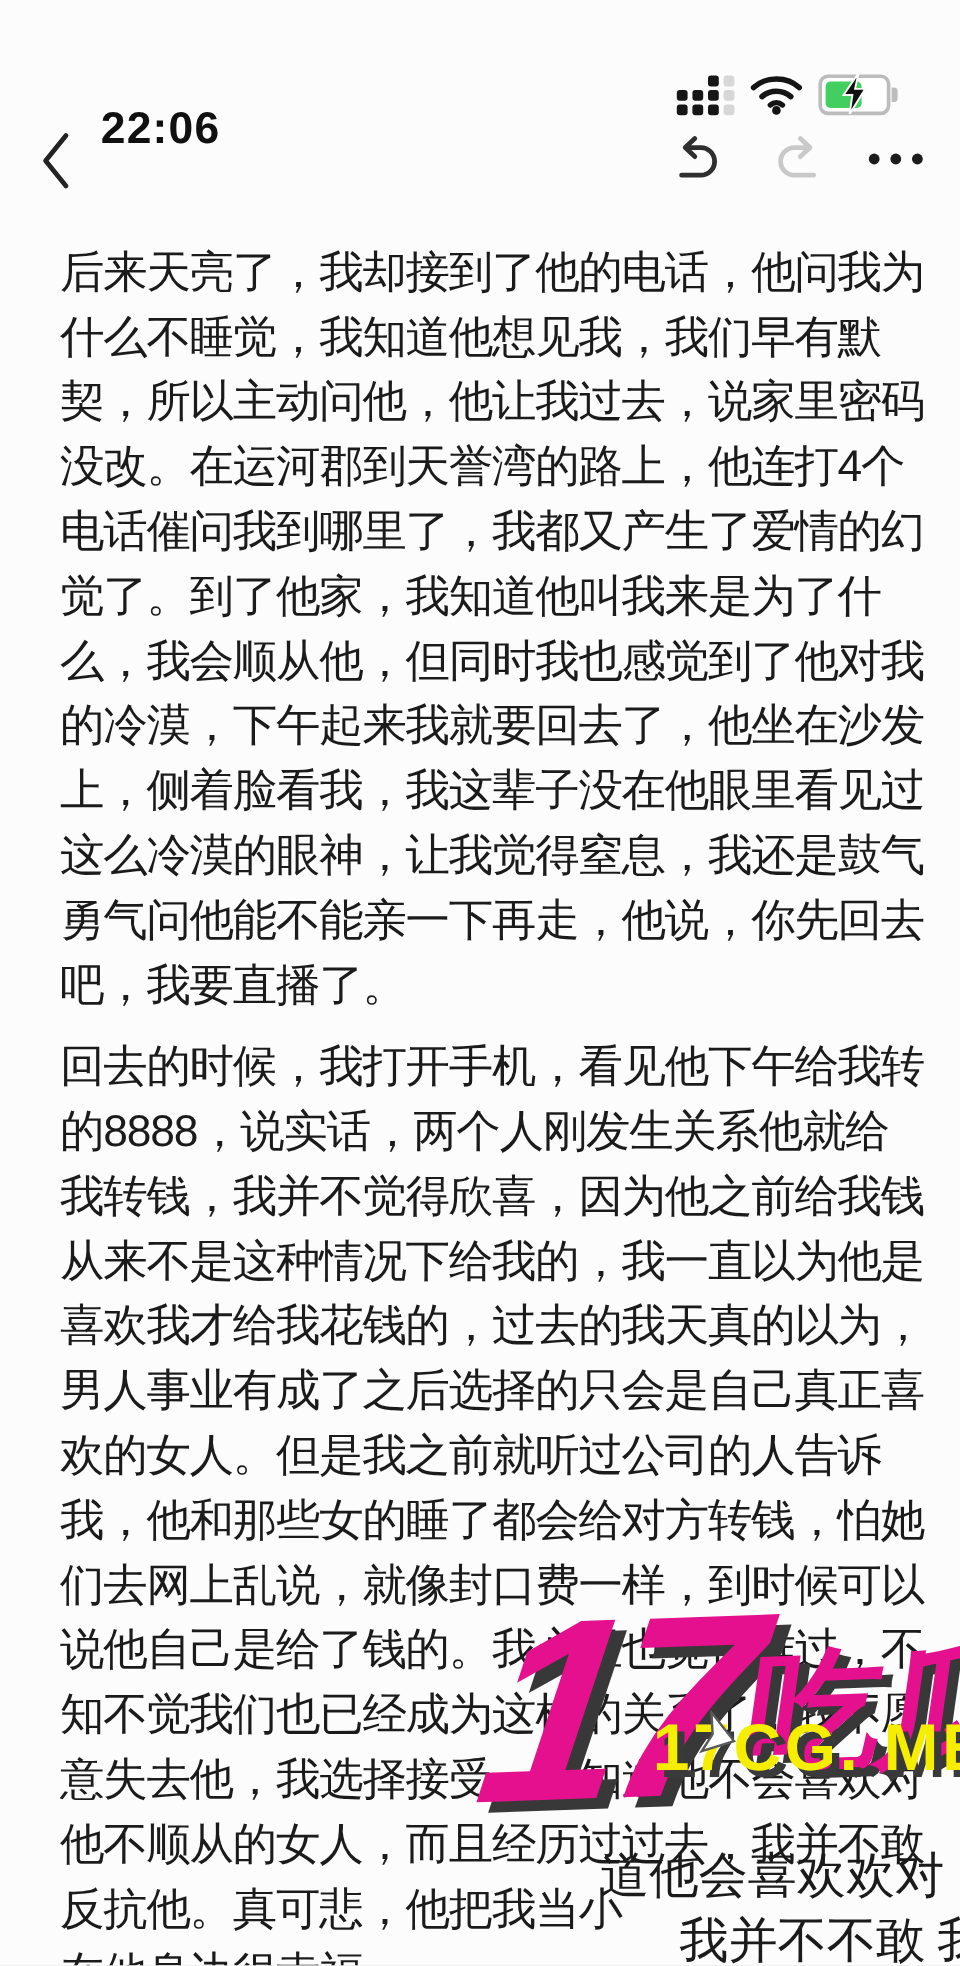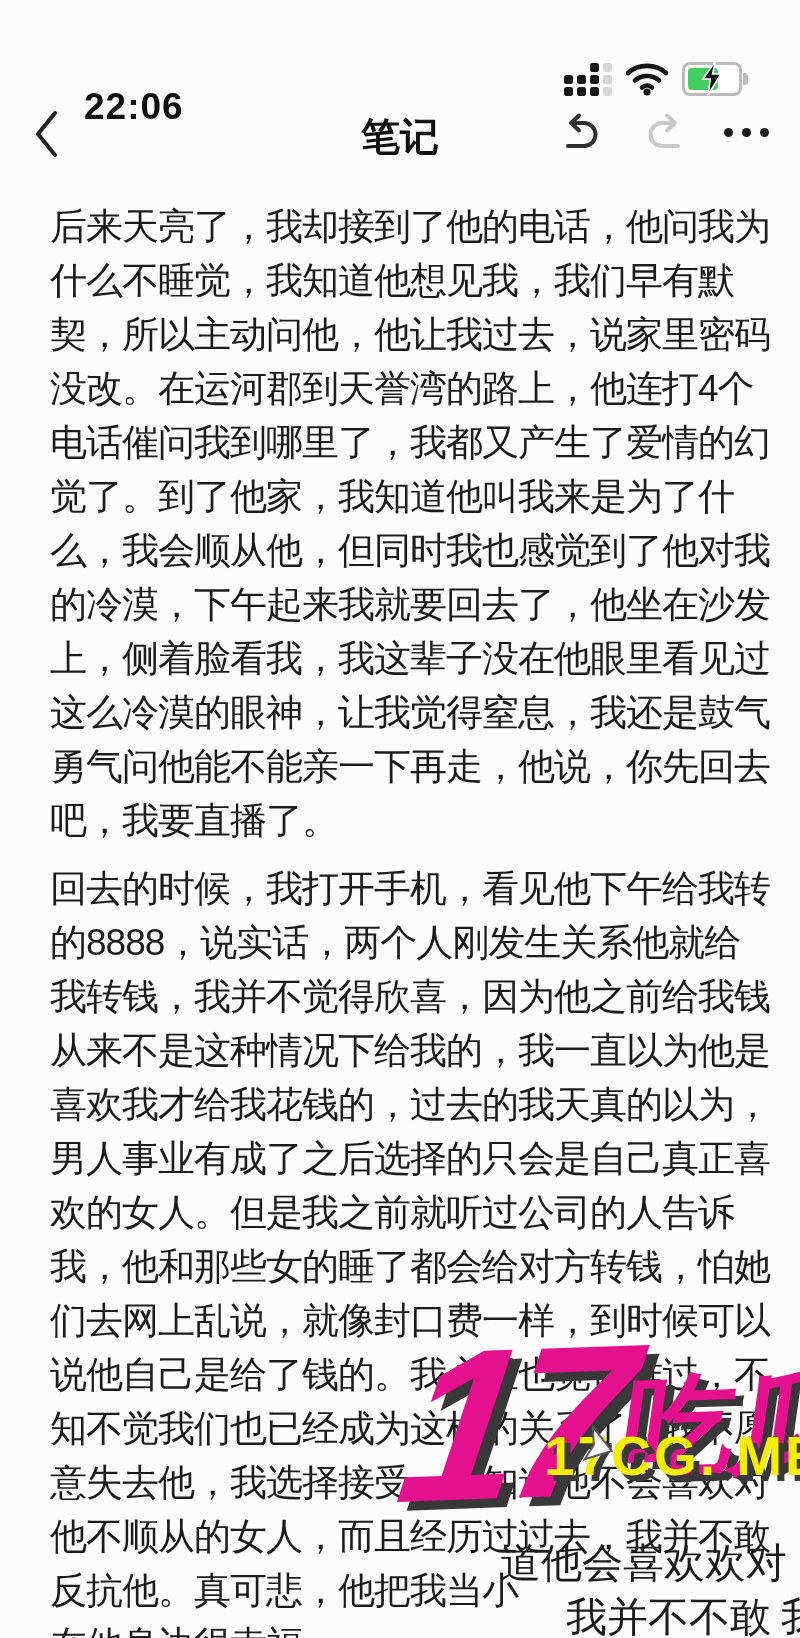--- a/index.html
+++ b/index.html
@@ -105,21 +105,20 @@
           <polygon points="13,0 2,16 8.5,16 6.5,30 18,11.5 10.5,11.5" fill="#101010" stroke="#fcfcfc" stroke-width="1.4"></polygon>
         </svg>
       </div>
     </div>
   </div>
 
   <div class="navbar">
     <svg class="back" viewBox="0 0 30 52">
       <polyline points="23,5 6,26 23,47" stroke="#232323" stroke-width="4" fill="none" stroke-linecap="round" stroke-linejoin="round"></polyline>
     </svg>
-    <div class="nav-title">笔记</div>
     <svg class="ico-undo" viewBox="0 0 46 44">
       <path d="M12 36 H28 A11.5 11.5 0 0 0 28 13 H16" stroke="#2f2f2f" stroke-width="4" fill="none" stroke-linecap="round"></path>
       <polyline points="23,5.5 15,13 23,20.5" stroke="#2f2f2f" stroke-width="4" fill="none" stroke-linecap="round" stroke-linejoin="round"></polyline>
     </svg>
     <svg class="ico-redo" viewBox="0 0 46 44">
       <g transform="translate(46,0) scale(-1,1)">
         <path d="M12 36 H28 A11.5 11.5 0 0 0 28 13 H16" stroke="#c9c9c9" stroke-width="4" fill="none" stroke-linecap="round"></path>
         <polyline points="23,5.5 15,13 23,20.5" stroke="#c9c9c9" stroke-width="4" fill="none" stroke-linecap="round" stroke-linejoin="round"></polyline>
       </g>
     </svg>

